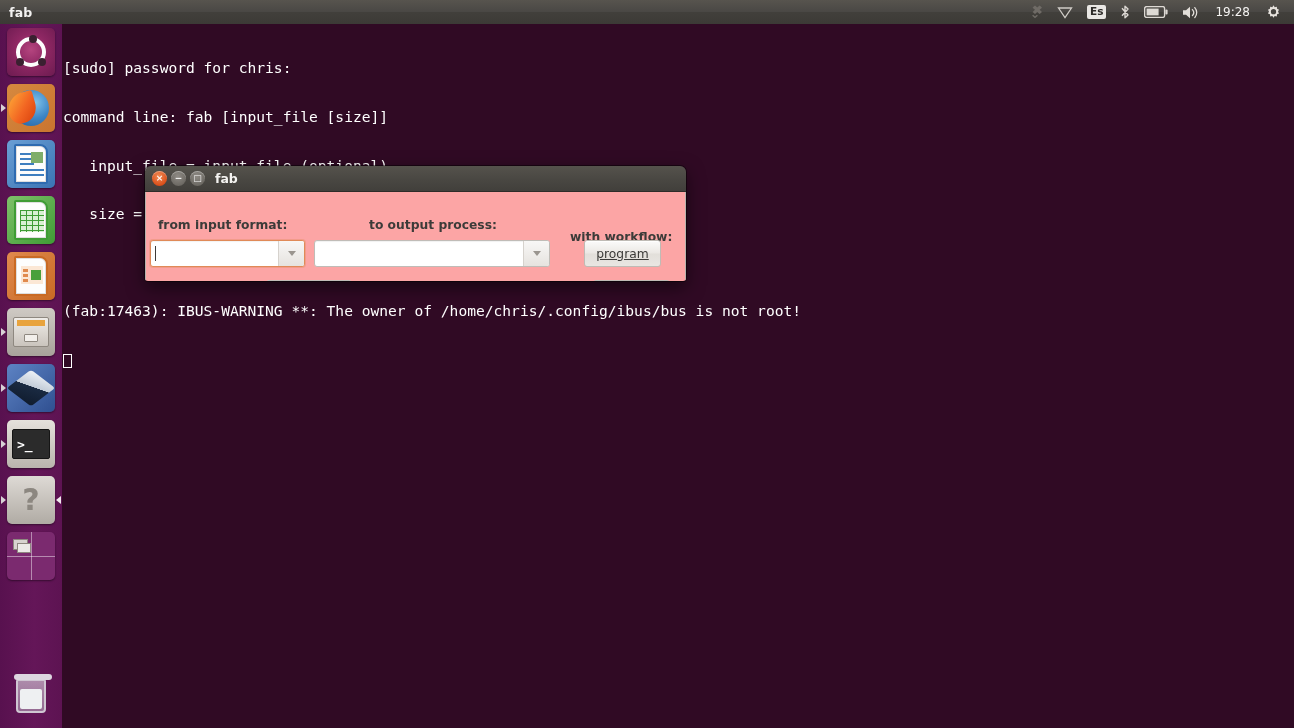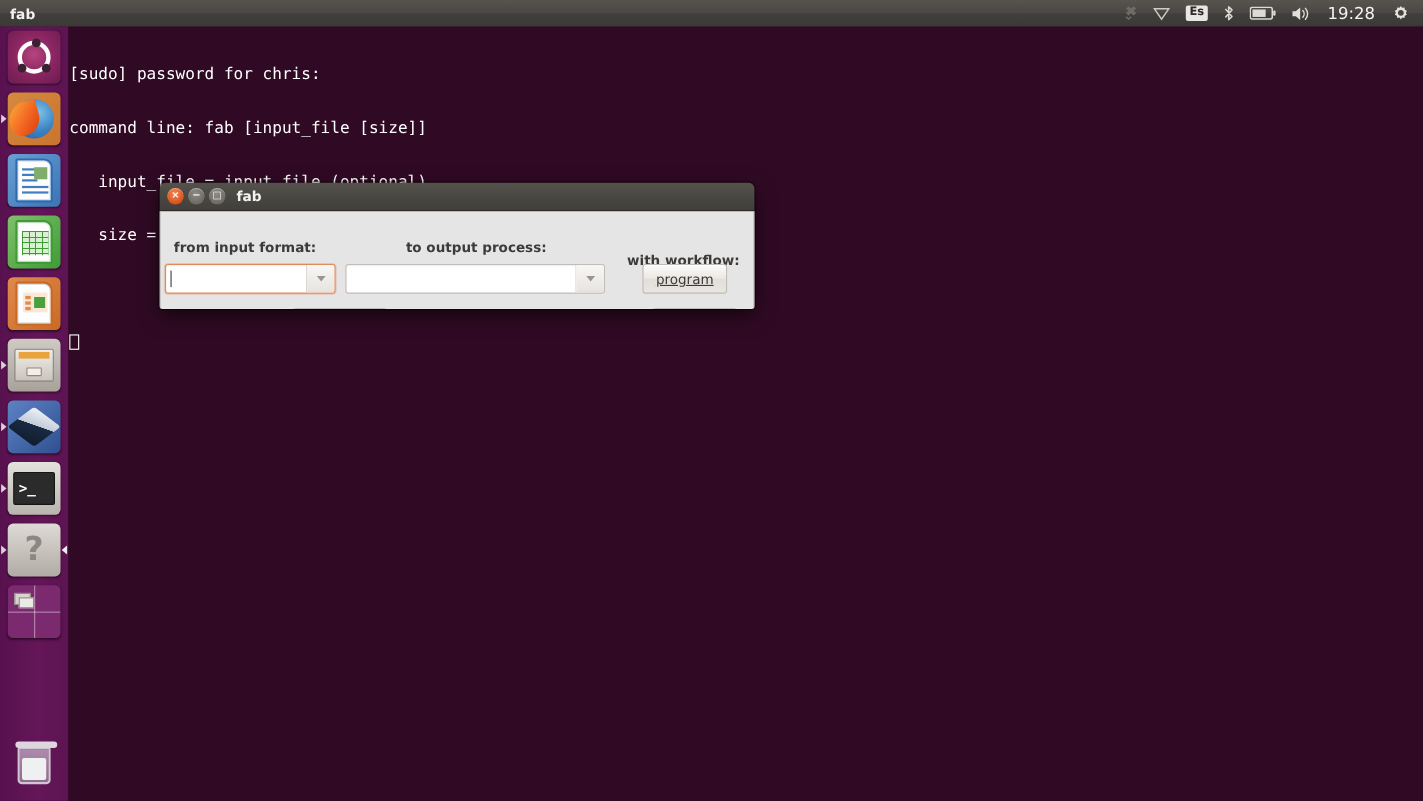--- a/index.html
+++ b/index.html
@@ -32,21 +32,21 @@
     padding-right: 6px;
     gap: 2px;
   }
   .ind {
     height: 24px;
     display: flex; align-items: center; justify-content: center;
     padding: 0 6px;
     color: #e8e6e3;
   }
   #clock-indicator {
-    color: #f4f3f1; font-size: 15px; padding: 0 7px;
+    color: #f4f3f1; font-size: 12px; padding: 0 7px;
   }
   .kb-badge {
     background: #e9e7e4; color: #2d2b28;
     font-size: 10.5px; font-weight: bold;
     border-radius: 2px;
     padding: 1px 3px 2px 3px;
     line-height: 1;
   }
 
   
@@ -214,21 +214,21 @@
   #fab-close  { background: radial-gradient(circle at 45% 35%, #f08a54 0%, #d94f1a 70%, #b73c0f 100%); }
   #fab-min    { background: radial-gradient(circle at 45% 35%, #8f8b85 0%, #6d6a64 70%, #5a5752 100%); }
   #fab-max    { background: radial-gradient(circle at 45% 35%, #8f8b85 0%, #6d6a64 70%, #5a5752 100%); }
   .wbtn span { opacity: .92; font-weight: bold; }
   #fab-title {
     color: #f4f3f1; font-size: 12.5px; font-weight: bold;
     margin-left: 6px;
   }
   #fab-body {
     height: 110px;
-    background: #e5e5e5;
+    background: #fca5a5;
     border: 1px solid #b6b2ad;
     border-top: none;
     position: relative;
   }
   .fab-label {
     position: absolute;
     font-size: 12.3px; font-weight: bold; color: #3c3b39;
     white-space: nowrap;
   }
   #lbl-input    { left: 12px;  top: 26px; }
@@ -444,20 +444,21 @@
     </div>
   </div>
 </div>
 
 <div id="terminal">
   <div class="line">[sudo] password for chris:</div>
   <div class="line">command line: fab [input_file [size]]</div>
   <div class="line">   input_file = input file (optional)</div>
   <div class="line">   size = image panel size (optional)</div>
   <div class="line"></div>
+  <div class="line">(fab:17463): IBUS-WARNING **: The owner of /home/chris/.config/ibus/bus is not root!</div>
   <div class="line"><span class="cursor-block"></span></div>
 </div>
 
 <div id="fab-window">
 
   <div id="fab-titlebar">
     <div class="wbtn" id="fab-close">
       <span>×</span>
     </div>
     <div class="wbtn" id="fab-min">

